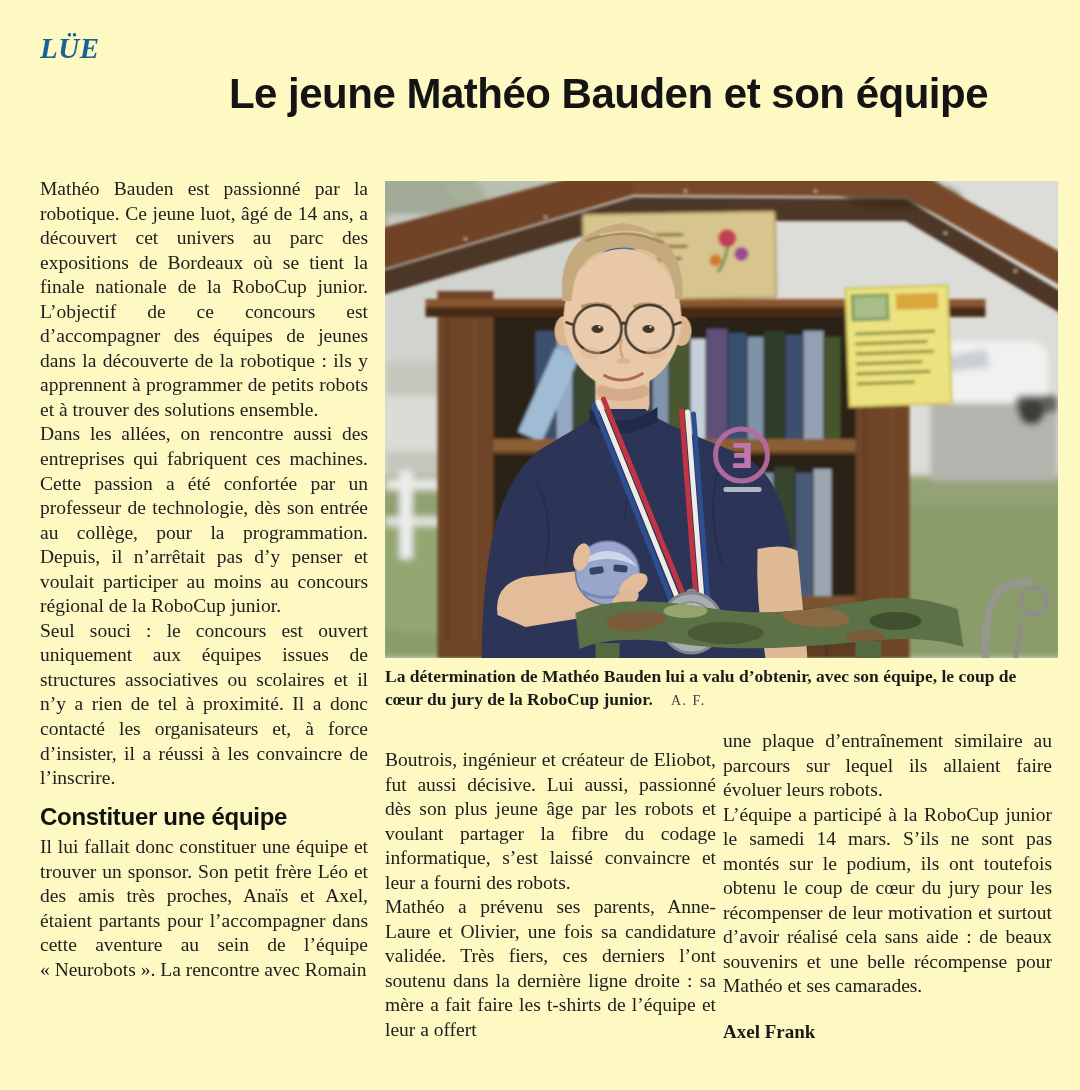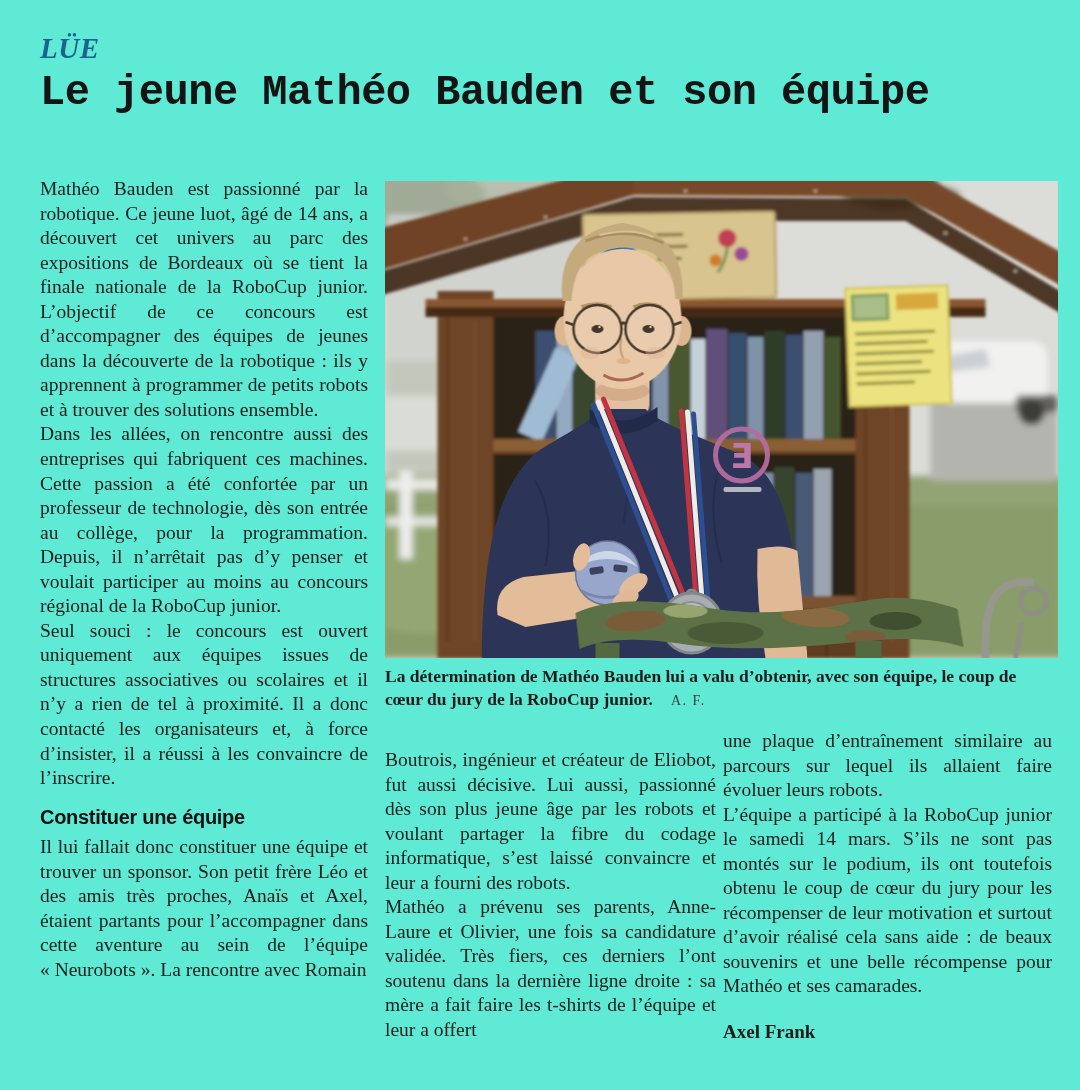--- a/index.html
+++ b/index.html
@@ -1,29 +1,29 @@
 <!DOCTYPE html>
 <html lang="fr"><head>
 <meta charset="utf-8">
 <style>
   html,body{margin:0;padding:0;background:#ffffff;}
-  .page{position:relative;width:1080px;height:1090px;background:#5eead4;overflow:hidden;
+  .page{position:relative;width:1080px;height:1090px;background:#fef9c3;overflow:hidden;
         font-family:"Liberation Serif", serif;}
   .section-label{position:absolute;left:40px;top:32px;font-family:"Liberation Serif",serif;
         font-weight:700;font-style:italic;font-size:29px;letter-spacing:.5px;color:#1a6291;}
-  .headline{position:absolute;left:40px;top:70px;width:960px;
-        font-family:Liberation Mono, monospace;font-weight:700;font-size:42px;line-height:47px;
-        color:#141414;letter-spacing:-.5px;}
+  .headline{position:absolute;left:28px;top:70px;width:960px;
+        font-family:Liberation Sans, sans-serif;font-weight:700;font-size:42px;line-height:47px;
+        color:#141414;letter-spacing:-.5px;text-align:right;}
   .headline span{display:block;}
   .col{position:absolute;font-size:19.5px;line-height:24.55px;color:#202020;}
   .col p{margin:0 0 0 0;text-align:justify;hyphens:auto;-webkit-hyphens:auto;}
   .col1{left:40px;top:177px;width:328px;}
   .col2{left:385px;top:729px;width:331px;margin-top:19px;}
   .col3{left:723px;top:729px;width:329px;}
-  .subhead{font-family:"Liberation Sans",sans-serif;font-weight:700;font-size:20px;
+  .subhead{font-family:"Liberation Sans",sans-serif;font-weight:700;font-size:24px;
         letter-spacing:-.3px;color:#111;margin:14px 0 6px 0;}
   .byline{font-weight:700;font-size:19px;margin-top:21px;color:#1a1a1a;}
   .photo{position:absolute;left:385px;top:181px;width:673px;height:477px;background:#cfd0cb;overflow:hidden;}
   .photo svg{display:block;width:100%;height:100%;}
   .caption{position:absolute;left:385px;top:665px;width:673px;font-size:17.5px;line-height:23px;
         font-weight:700;color:#1b1b1b;text-align:left;}
   .caption .credit{font-weight:400;font-size:14px;letter-spacing:1.5px;color:#3c3c3c;margin-left:18px;}
 </style>
 </head>
 <body>

